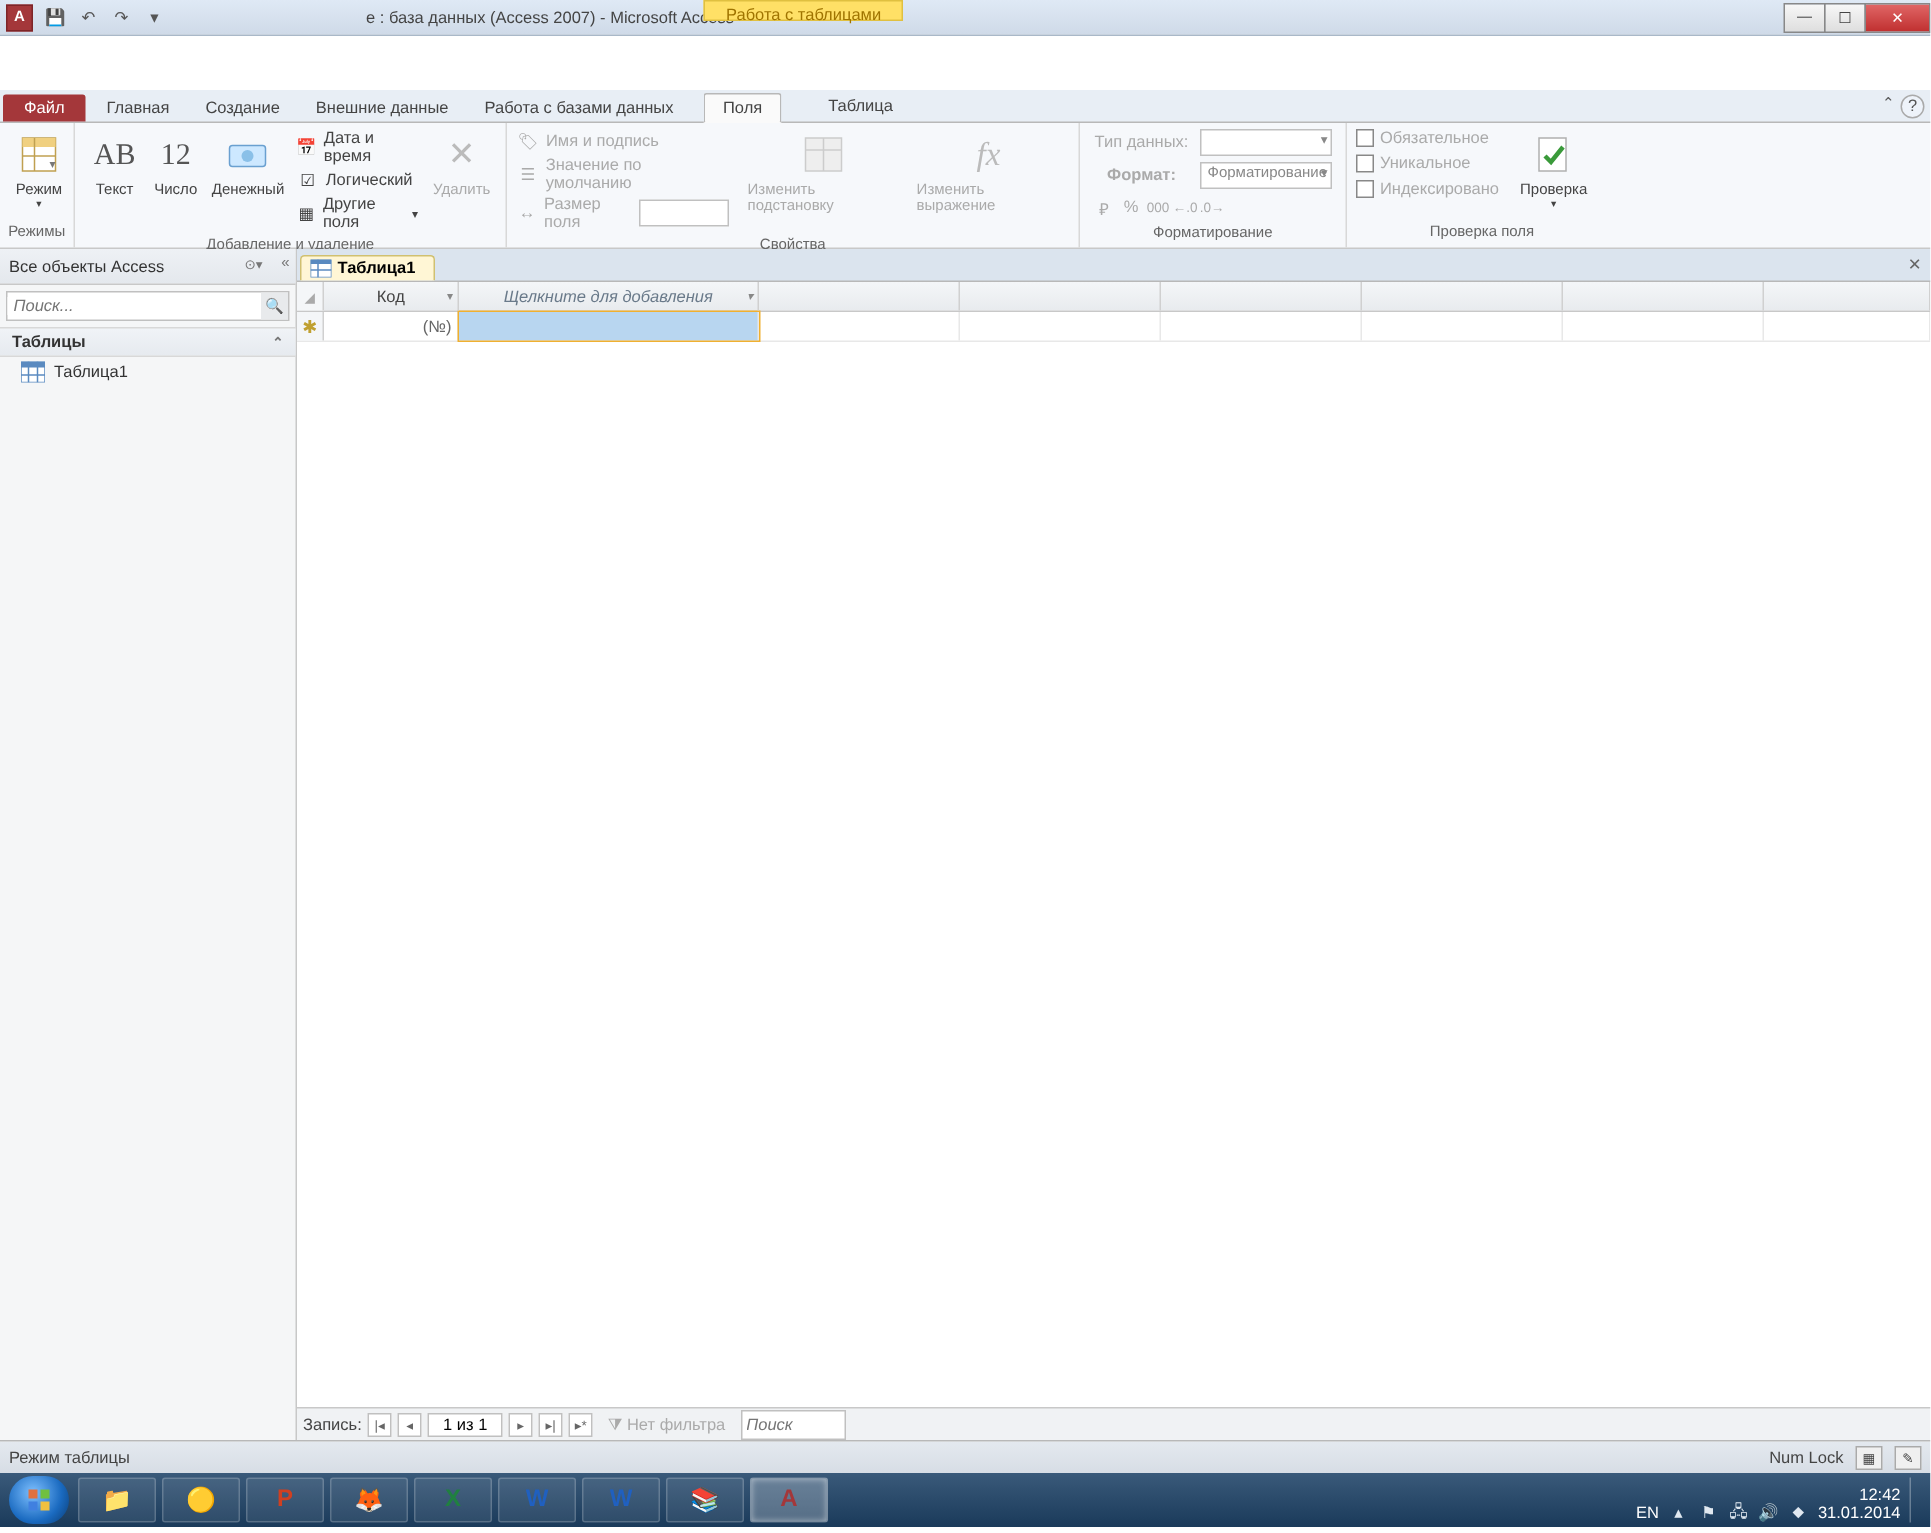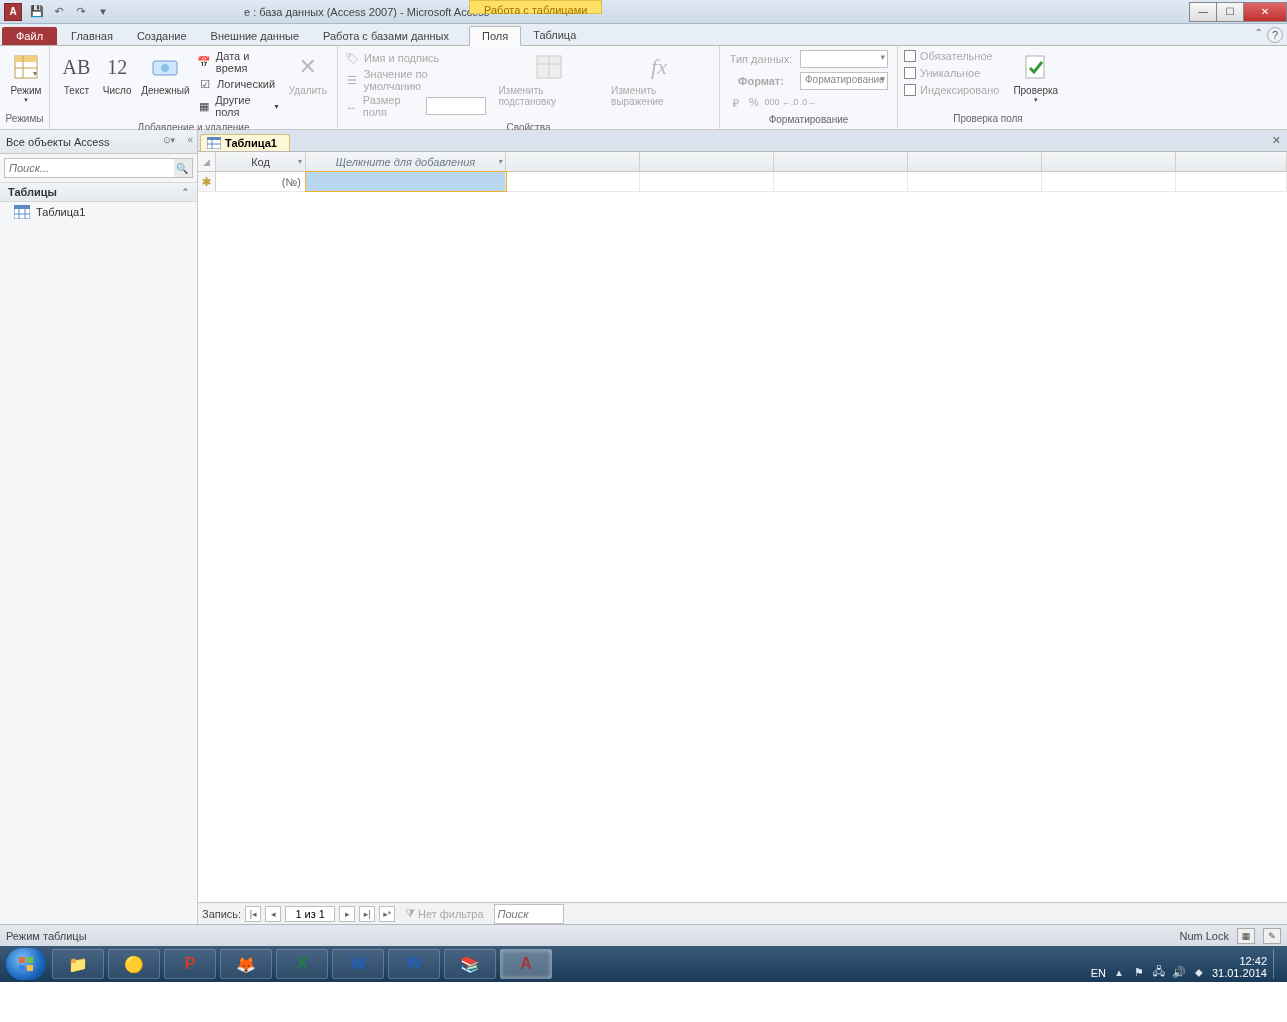--- a/index.html
+++ b/index.html
@@ -7,25 +7,25 @@
 
 .titlebar { height: 24px; background: linear-gradient(#dfe9f5, #cfdae8); display: flex; align-items: center; font-size: 11px; color: #444; border-bottom: 1px solid #a9b8c8; }
 .titlebar .app-icon { width: 18px; height: 18px; background: #a4373a; margin: 0 4px; display: flex; align-items: center; justify-content: center; color: #fff; font-weight: bold; font-size: 10px; border: 1px solid #7d2528; }
 .qat-btn { width: 20px; height: 20px; display: flex; align-items: center; justify-content: center; margin: 0 1px; color: #555; }
 .titlebar .title-text { margin-left: 130px; }
 .context-tab-title { position: absolute; left: 469px; top: 0; height: 14px; background: #ffe066; color: #a07400; padding: 3px 14px 0 14px; font-size: 11px; border: 1px solid #e0c040; }
 .win-btns { margin-left: auto; display: flex; height: 20px; }
 .win-btn { width: 28px; height: 20px; background: linear-gradient(#f7f7f7,#dedede); border: 1px solid #888; display:flex; align-items:center; justify-content:center; font-size:10px; margin-left:-1px; }
 .win-btn.close { background: linear-gradient(#e06666,#c03030); color:#fff; width:44px; }
 
-.tabs-row { height: 22px; background: #e8eef5; display: flex; align-items: flex-end; padding-left: 2px; border-bottom: 1px solid #b8b8b8; position: relative; }
+.tabs-row { height: 22px; background: #e8eef5; display: flex; align-items: flex-end; padding-left: 2px; border-bottom: 1px solid #b8b8b8; position: relative; margin-top: 36px; }
 .file-tab { background: #a4373a; color: #fff; padding: 3px 14px; font-size: 11px; border-radius: 2px 2px 0 0; margin-right: 2px; }
 .rtab { padding: 3px 12px; font-size: 11px; color: #444; }
 .rtab.active { background: #fafafa; border: 1px solid #b8b8b8; border-bottom: 1px solid #fafafa; margin-bottom: -1px; border-radius: 2px 2px 0 0; }
-.context-tabs { margin-left: 8px; display: flex; }
+.context-tabs { margin-left: 8px; display: flex; gap: 19px; }
 .help-btns { position: absolute; right: 4px; top: 3px; display: flex; gap: 4px; font-size: 11px; color: #555; }
 .help-btn { width:16px; height:16px; border:1px solid #aaa; border-radius:8px; display:flex; align-items:center; justify-content:center; background:#eef3fa; }
 
 .ribbon { height: 84px; background: #f6f8fb; border-bottom: 1px solid #c8c8c8; display: flex; }
 .rgroup { border-right: 1px solid #d8d8d8; display: flex; flex-direction: column; }
 .rgroup-body { flex: 1; display: flex; align-items: flex-start; padding: 3px 6px; }
 .rgroup-label { height: 16px; font-size: 10px; color: #666; text-align: center; padding-bottom: 1px; }
 .big-btn { display: flex; flex-direction: column; align-items: center; justify-content: center; font-size: 10px; color: #444; padding: 2px 6px; min-width: 40px; }
 .big-btn.disabled { color: #aaa; }
 .big-btn .bicon { width: 32px; height: 32px; display: flex; align-items: center; justify-content: center; font-size: 22px; margin-bottom: 2px; }

